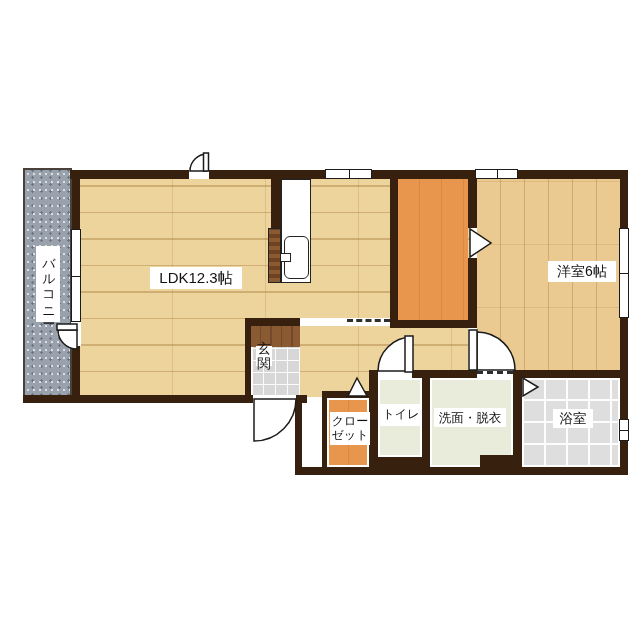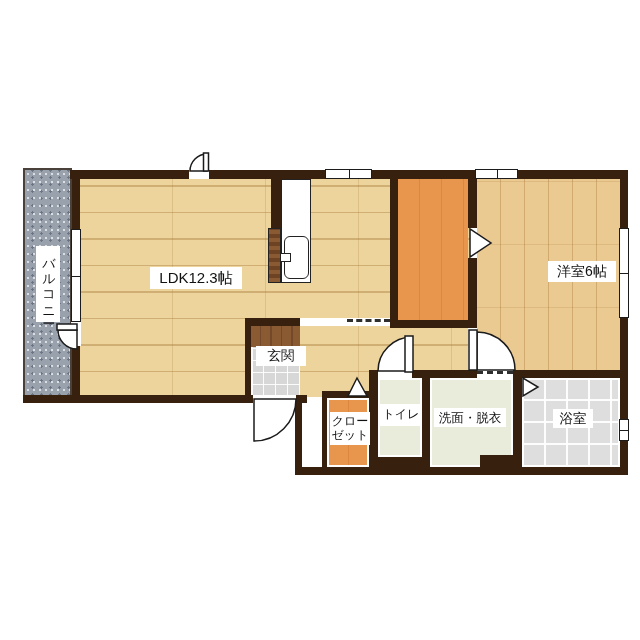--- a/index.html
+++ b/index.html
@@ -146,21 +146,21 @@
     </g>
   </svg>
 
   <div class="abs lbl lbl-v" style="left:36px;top:246px;width:24px;height:76px;font-size:13px;">バルコニー</div>
 
   <div class="abs lbl" style="left:150px;top:267px;width:92px;height:22px;font-size:15px;">LDK12.3帖</div>
 
 
   <div class="abs lbl" style="left:513px;top:261px;width:68px;height:21px;font-size:14px;margin-left:35px;">洋室6帖</div>
 
-  <div class="abs lbl" style="left:256px;top:346px;width:50px;height:20px;font-size:13.5px;">玄関</div>
+  <div class="abs lbl" style="left:256px;top:346px;width:16px;height:20px;font-size:13.5px;">玄関</div>
 
   <div class="abs lbl" style="left:330px;top:412px;width:40px;height:33px;font-size:12px;">
     <div>クロー</div>
     <div>ゼット</div>
   </div>
 
   <div class="abs lbl" style="left:380px;top:404px;width:42px;height:22px;font-size:12px;">トイレ</div>
 
   <div class="abs lbl" style="left:434px;top:408px;width:72px;height:19px;font-size:12.5px;">洗面・脱衣</div>
 

